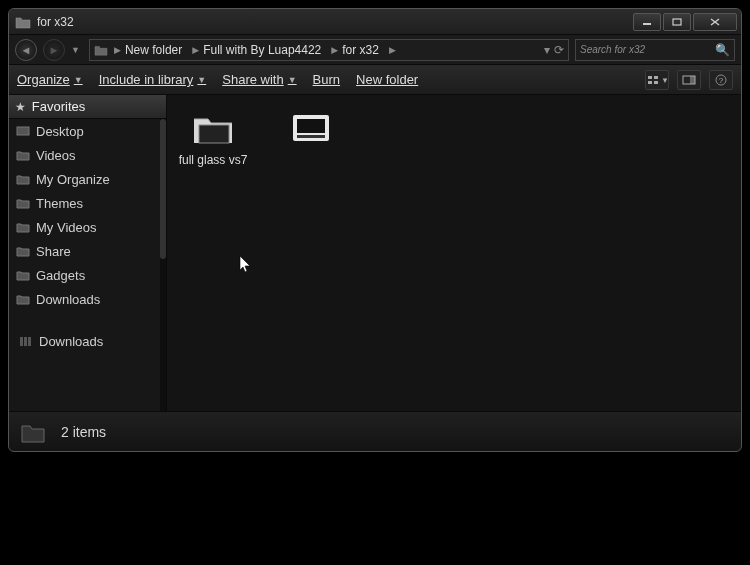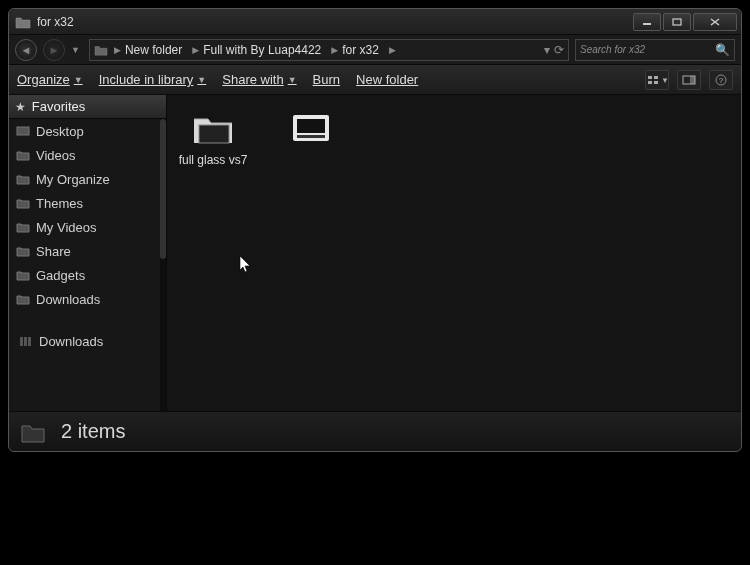--- a/index.html
+++ b/index.html
@@ -90,21 +90,21 @@
   .content{flex:1;background:#141414;position:relative;padding:14px 10px;display:flex;align-items:flex-start;gap:26px;}
   .file{
     width:72px;display:flex;flex-direction:column;align-items:center;gap:4px;cursor:pointer;
   }
   .thumb-box{width:48px;height:40px;display:flex;align-items:center;justify-content:center;}
   .flabel{font-size:12px;color:#ddd;text-align:center;line-height:15px;word-break:break-word;}
   .cursor{position:absolute;left:72px;top:160px;color:#fff;font-size:14px;pointer-events:none;}
   
   .statusbar{
     height:40px;background:linear-gradient(#202020,#131313);border-top:1px solid #0a0a0a;
-    display:flex;align-items:center;gap:14px;padding:0 10px;color:#d8d8d8;font-size:20px;
+    display:flex;align-items:center;gap:14px;padding:0 10px;color:#d8d8d8;font-size:14px;
     border-radius:0 0 6px 6px;
   }
   .statusbar .sicon{width:28px;height:28px;}
   svg{display:block;}
 </style>
 </head>
 <body>
 
 <div class="window">
 

